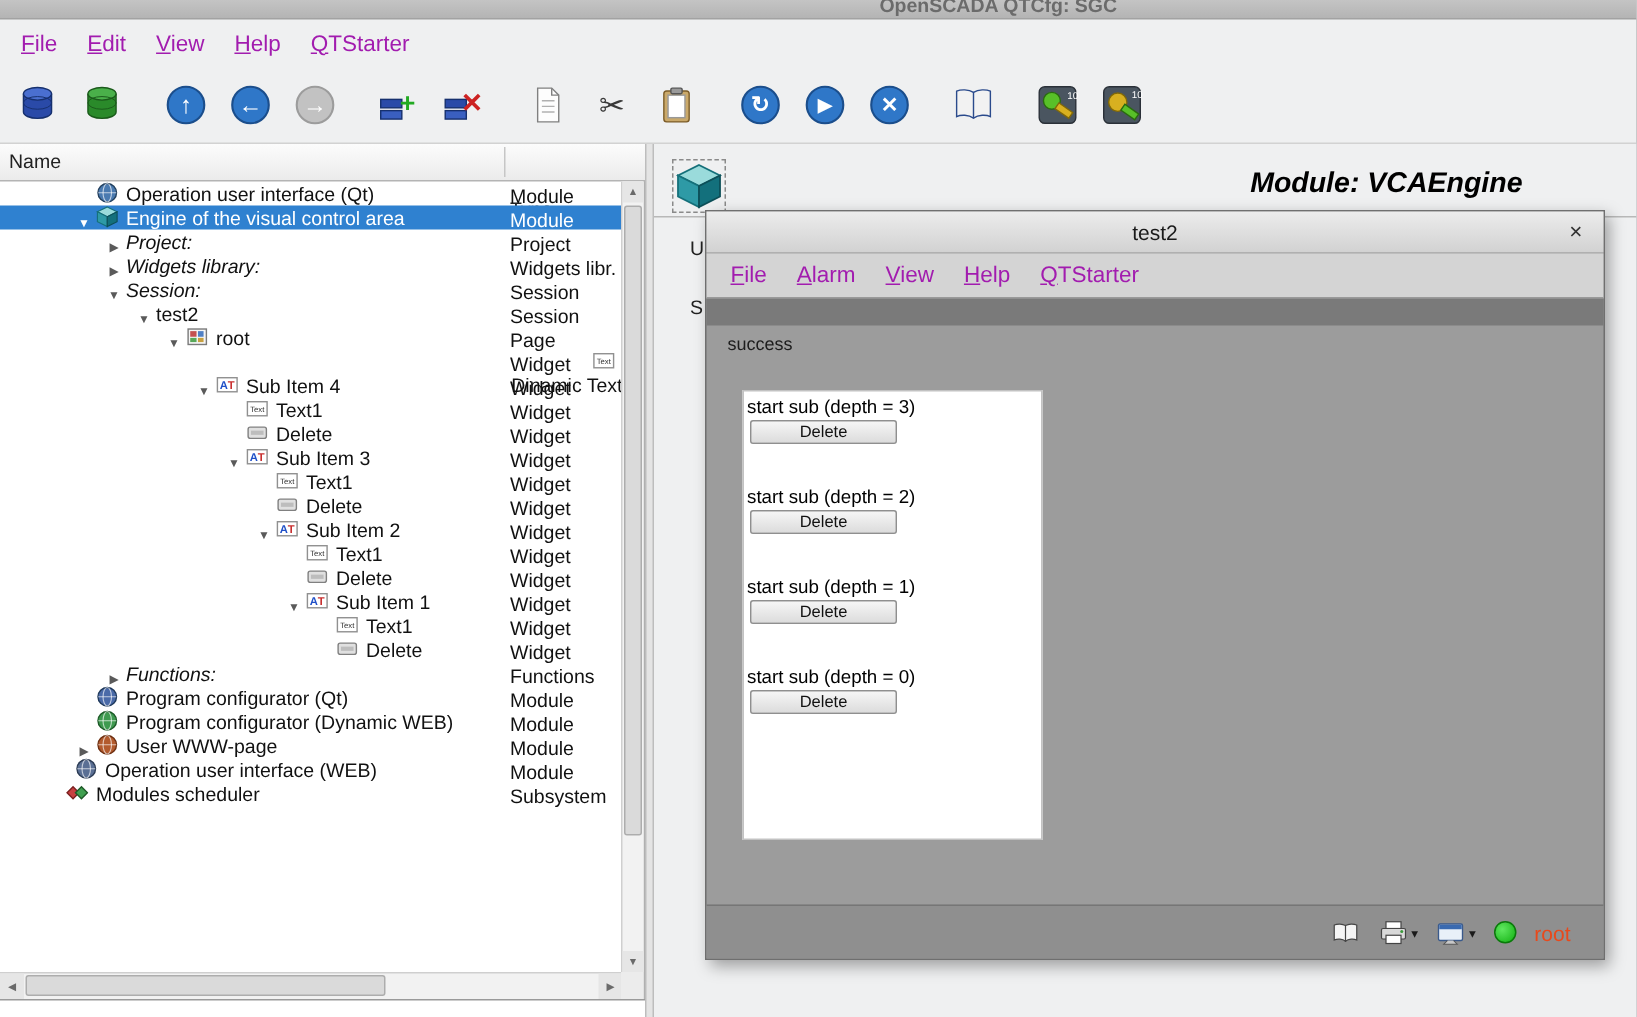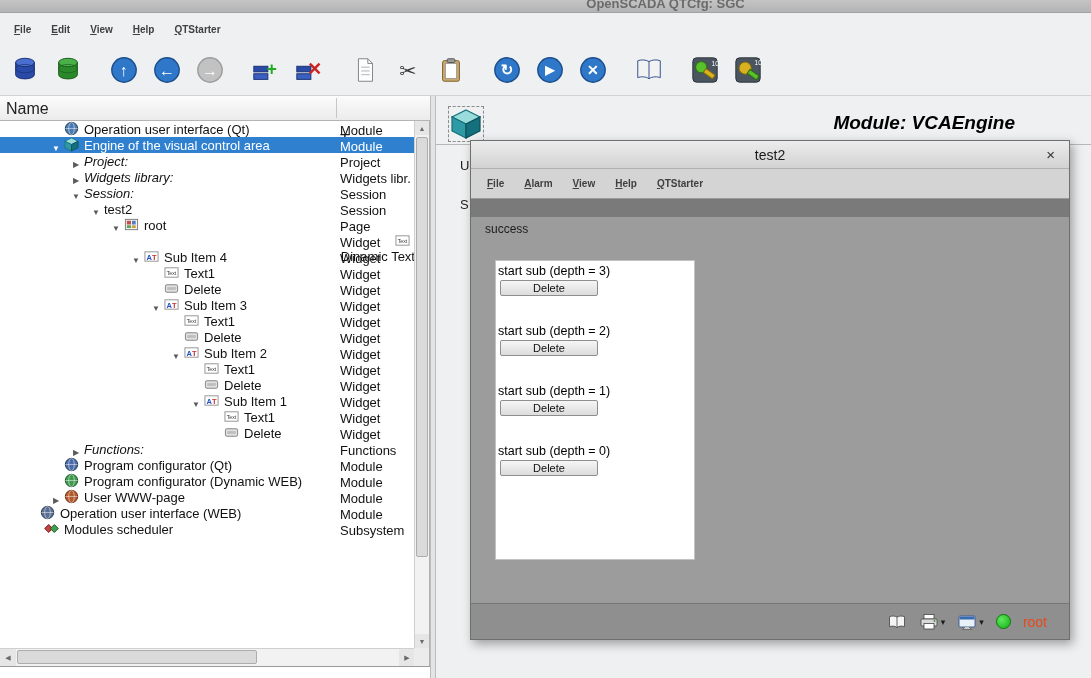--- a/index.html
+++ b/index.html
@@ -9,36 +9,36 @@
 
   
   .titlebar { position:absolute; left:0; top:0; width:100%; height:13px;
               background:linear-gradient(#c4c4c4,#b4b4b4); border-bottom:1px solid #a2a2a2; overflow:hidden; }
   .titlebar span { position:absolute; top:-4px; left:61%; transform:translateX(-50%);
                    font-size:13px; font-weight:bold; color:#6b6b6b; white-space:nowrap; }
 
   
   .menubar { position:absolute; left:0; top:14px; width:100%; height:30px;
              display:flex; align-items:center; padding-left:4px; }
-  .mi { display:inline-block; padding:4px 10px; font-size:10px; color:#404040;font-weight:bold; }
+  .mi { display:inline-block; padding:4px 10px; font-size:15px; color:#a21caf; }
   .mi::first-letter { text-decoration:underline; }
 
   
   .toolbar { position:absolute; left:0; top:44px; width:100%; height:52px;
              display:flex; align-items:center; padding-left:8px; border-bottom:1px solid #d2d2d2; }
   .tbgroup { display:flex; gap:9px; margin-right:22px; }
   .tbicon { width:34px; height:34px; display:flex; align-items:center; justify-content:center; }
   .tbicon svg { display:block; }
 
   
   .treepanel { position:absolute; left:0; top:96px; width:430px; height:570px;
                background:#fff; border-right:1px solid #b0b0b0; }
   .thead { position:absolute; top:0; left:0; width:430px; height:25px;
            background:linear-gradient(#fcfcfc,#ebebeb); border-bottom:1px solid #b4b4b4;
-           font-size:16px; color:#222; }
+           font-size:13px; color:#222; }
   .hname { position:absolute; left:6px; top:4px; }
   .hsep  { position:absolute; left:336px; top:2px; width:1px; height:20px; background:#c6c6c6; }
   .htype { position:absolute; left:340px; top:4px;margin-top:32px; }
   .trows { position:absolute; top:25px; left:0; width:415px; height:527px; overflow:hidden; font-size:13px; }
   .trow { position:relative; height:16px; display:flex; align-items:flex-end; white-space:nowrap; color:#111; }
   .trow.sel { background:#2f81d0; color:#fff; }
   .arr { display:inline-block; width:16px; font-size:8px; color:#5a5a5a; text-align:center; flex:none; }
   .trow.sel .arr { color:#fff; }
   .ti { width:16px; height:16px; flex:none; margin-right:4px; }
   .ti svg { display:block; }
@@ -493,21 +493,21 @@
           <span class="ti">
             <svg width="15" height="15" viewBox="0 0 16 16">
               <circle cx="8" cy="8" r="6.6" fill="#b35b2e" stroke="#6e3012"></circle>
               <ellipse cx="8" cy="8" rx="3" ry="6.6" fill="none" stroke="rgba(255,255,255,0.65)" stroke-width="0.8"></ellipse>
               <line x1="1.6" y1="8" x2="14.4" y2="8" stroke="rgba(255,255,255,0.65)" stroke-width="0.8"></line>
             </svg>
           </span>
           <span class="tl">User WWW-page</span>
           <span class="tt">Module</span>
         </div>
-        <div class="trow" style="padding-left: 24px;">
+        <div class="trow" style="padding-left: 34px;">
           <span class="arr"></span>
           <span class="ti">
             <svg width="15" height="15" viewBox="0 0 16 16">
               <circle cx="8" cy="8" r="6.6" fill="#5a6f94" stroke="#2c3c55"></circle>
               <ellipse cx="8" cy="8" rx="3" ry="6.6" fill="none" stroke="rgba(255,255,255,0.65)" stroke-width="0.8"></ellipse>
               <line x1="1.6" y1="8" x2="14.4" y2="8" stroke="rgba(255,255,255,0.65)" stroke-width="0.8"></line>
             </svg>
           </span>
           <span class="tl">Operation user interface (WEB)</span>
           <span class="tt">Module</span>

